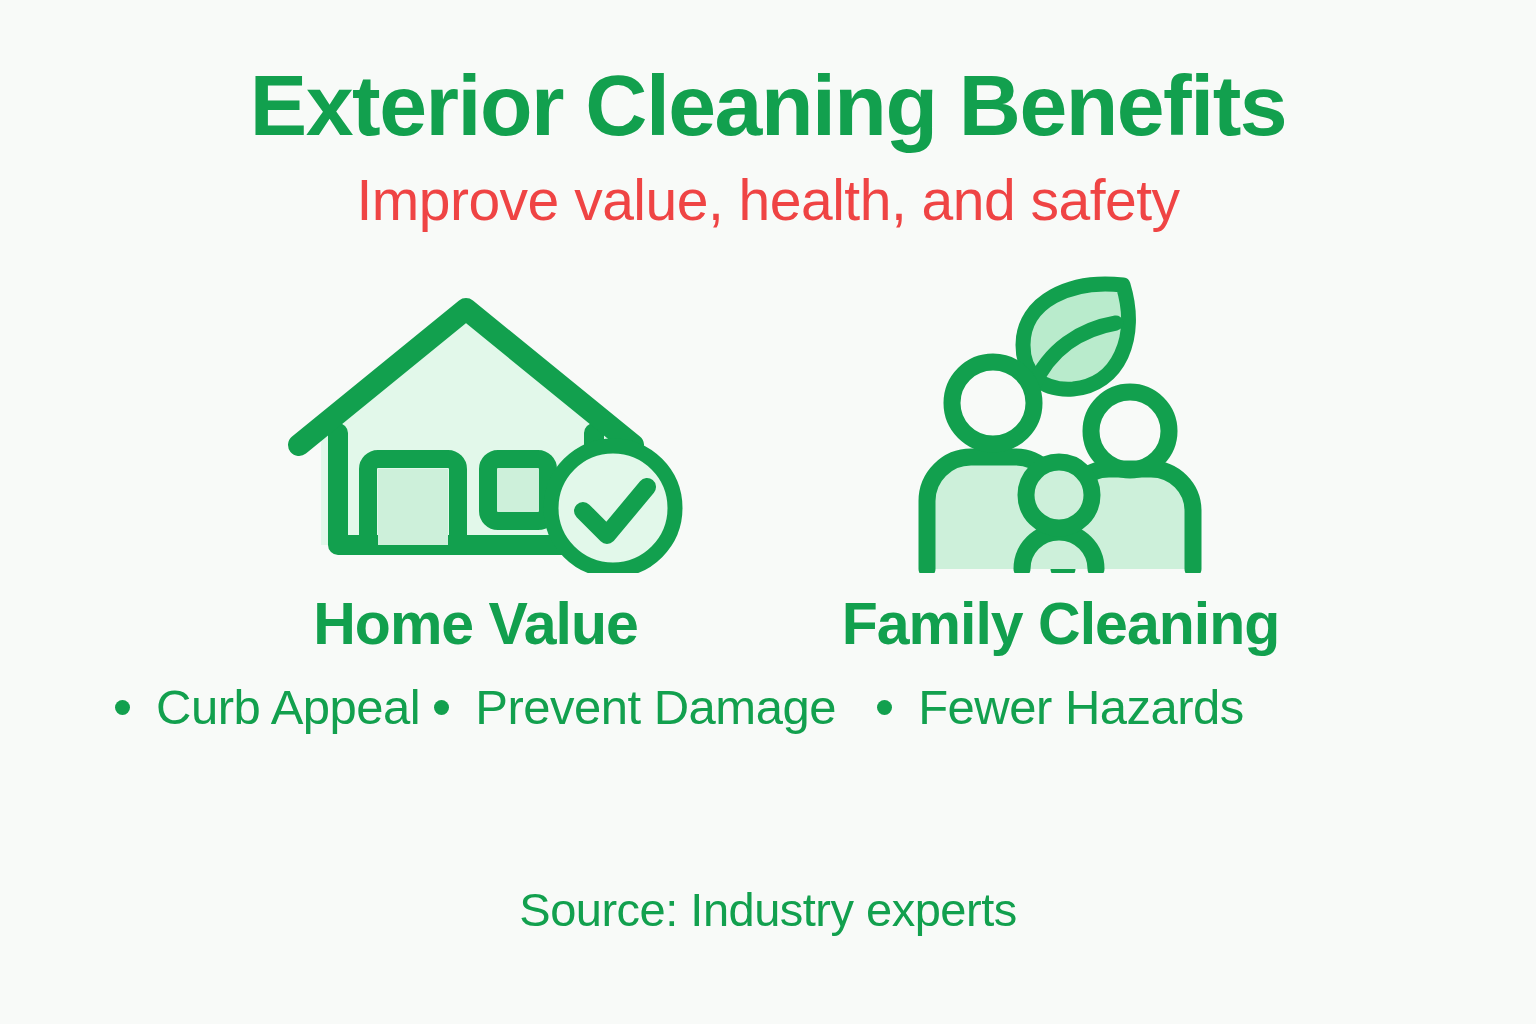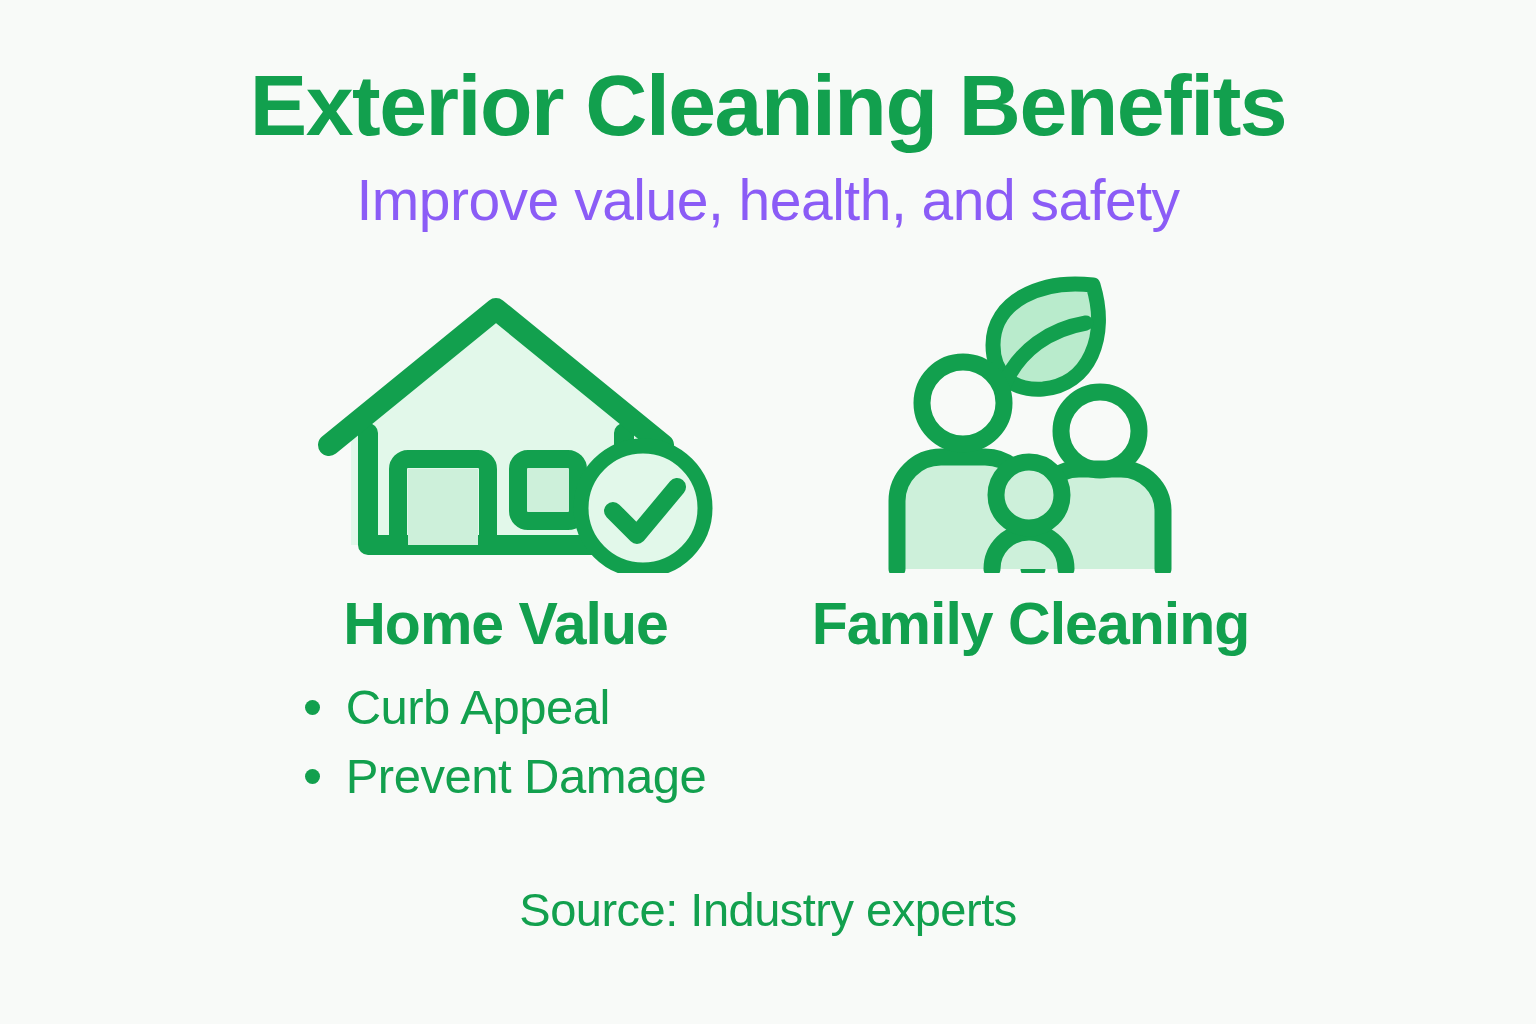--- a/index.html
+++ b/index.html
@@ -28,30 +28,30 @@
     font-weight: 700;
     color: #12A04E;
     letter-spacing: -1.5px;
     line-height: 1.0;
     text-align: center;
   }
   .subtitle {
     margin-top: 24px;
     font-size: 57px;
     font-weight: 400;
-    color: #8b5cf6;
+    color: #ef4444;
     letter-spacing: -0.5px;
     line-height: 1.0;
     text-align: center;
   }
   .columns {
     margin-top: 44px;
     width: 1110px;
     display: flex;
-    justify-content: center;
+    justify-content: space-between;
     align-items: flex-start;
   }
   .col {
     width: 525px;
     display: flex;
     flex-direction: column;
     align-items: center;
   }
   .icon-wrap {
     height: 300px;
@@ -64,21 +64,21 @@
     font-weight: 700;
     color: #12A04E;
     letter-spacing: -1px;
     line-height: 1.0;
     margin-top: 22px;
     white-space: nowrap;
   }
   .bullets {
     margin-top: 26px;
     display: flex;
-    flex-direction: column;
+    flex-direction: row;
     gap: 14px;
   }
   .bullets.align-left { align-items: flex-start; }
   .bullets.align-right { align-items: flex-end; }
   .bullet {
     display: flex;
     align-items: center;
     gap: 26px;
     font-size: 49px;
     font-weight: 400;
@@ -167,20 +167,24 @@
           <circle cx="219" cy="158" r="39" fill="none" stroke="#12A04E" stroke-width="17"></circle>
 
           <path d="M111 296 a37 37 0 0 1 74 0 Z" fill="#CDF0DA"></path>
           <path d="M111 296 a37 37 0 0 1 74 0" fill="none" stroke="#12A04E" stroke-width="17" stroke-linecap="round"></path>
 
           <circle cx="148" cy="222" r="33" fill="#CDF0DA" stroke="#12A04E" stroke-width="17"></circle>
         </svg>
       </div>
       <div class="col-title">Family Cleaning</div>
       <div class="bullets align-right">
+        <div class="bullet">
+          <span class="dot"></span>
+          <span>Fewer Hazards</span>
+        </div>
       </div>
     </div>
 
   </div>
 
   <div class="source">Source: Industry experts</div>
 
 </div>
 
 </body></html>

